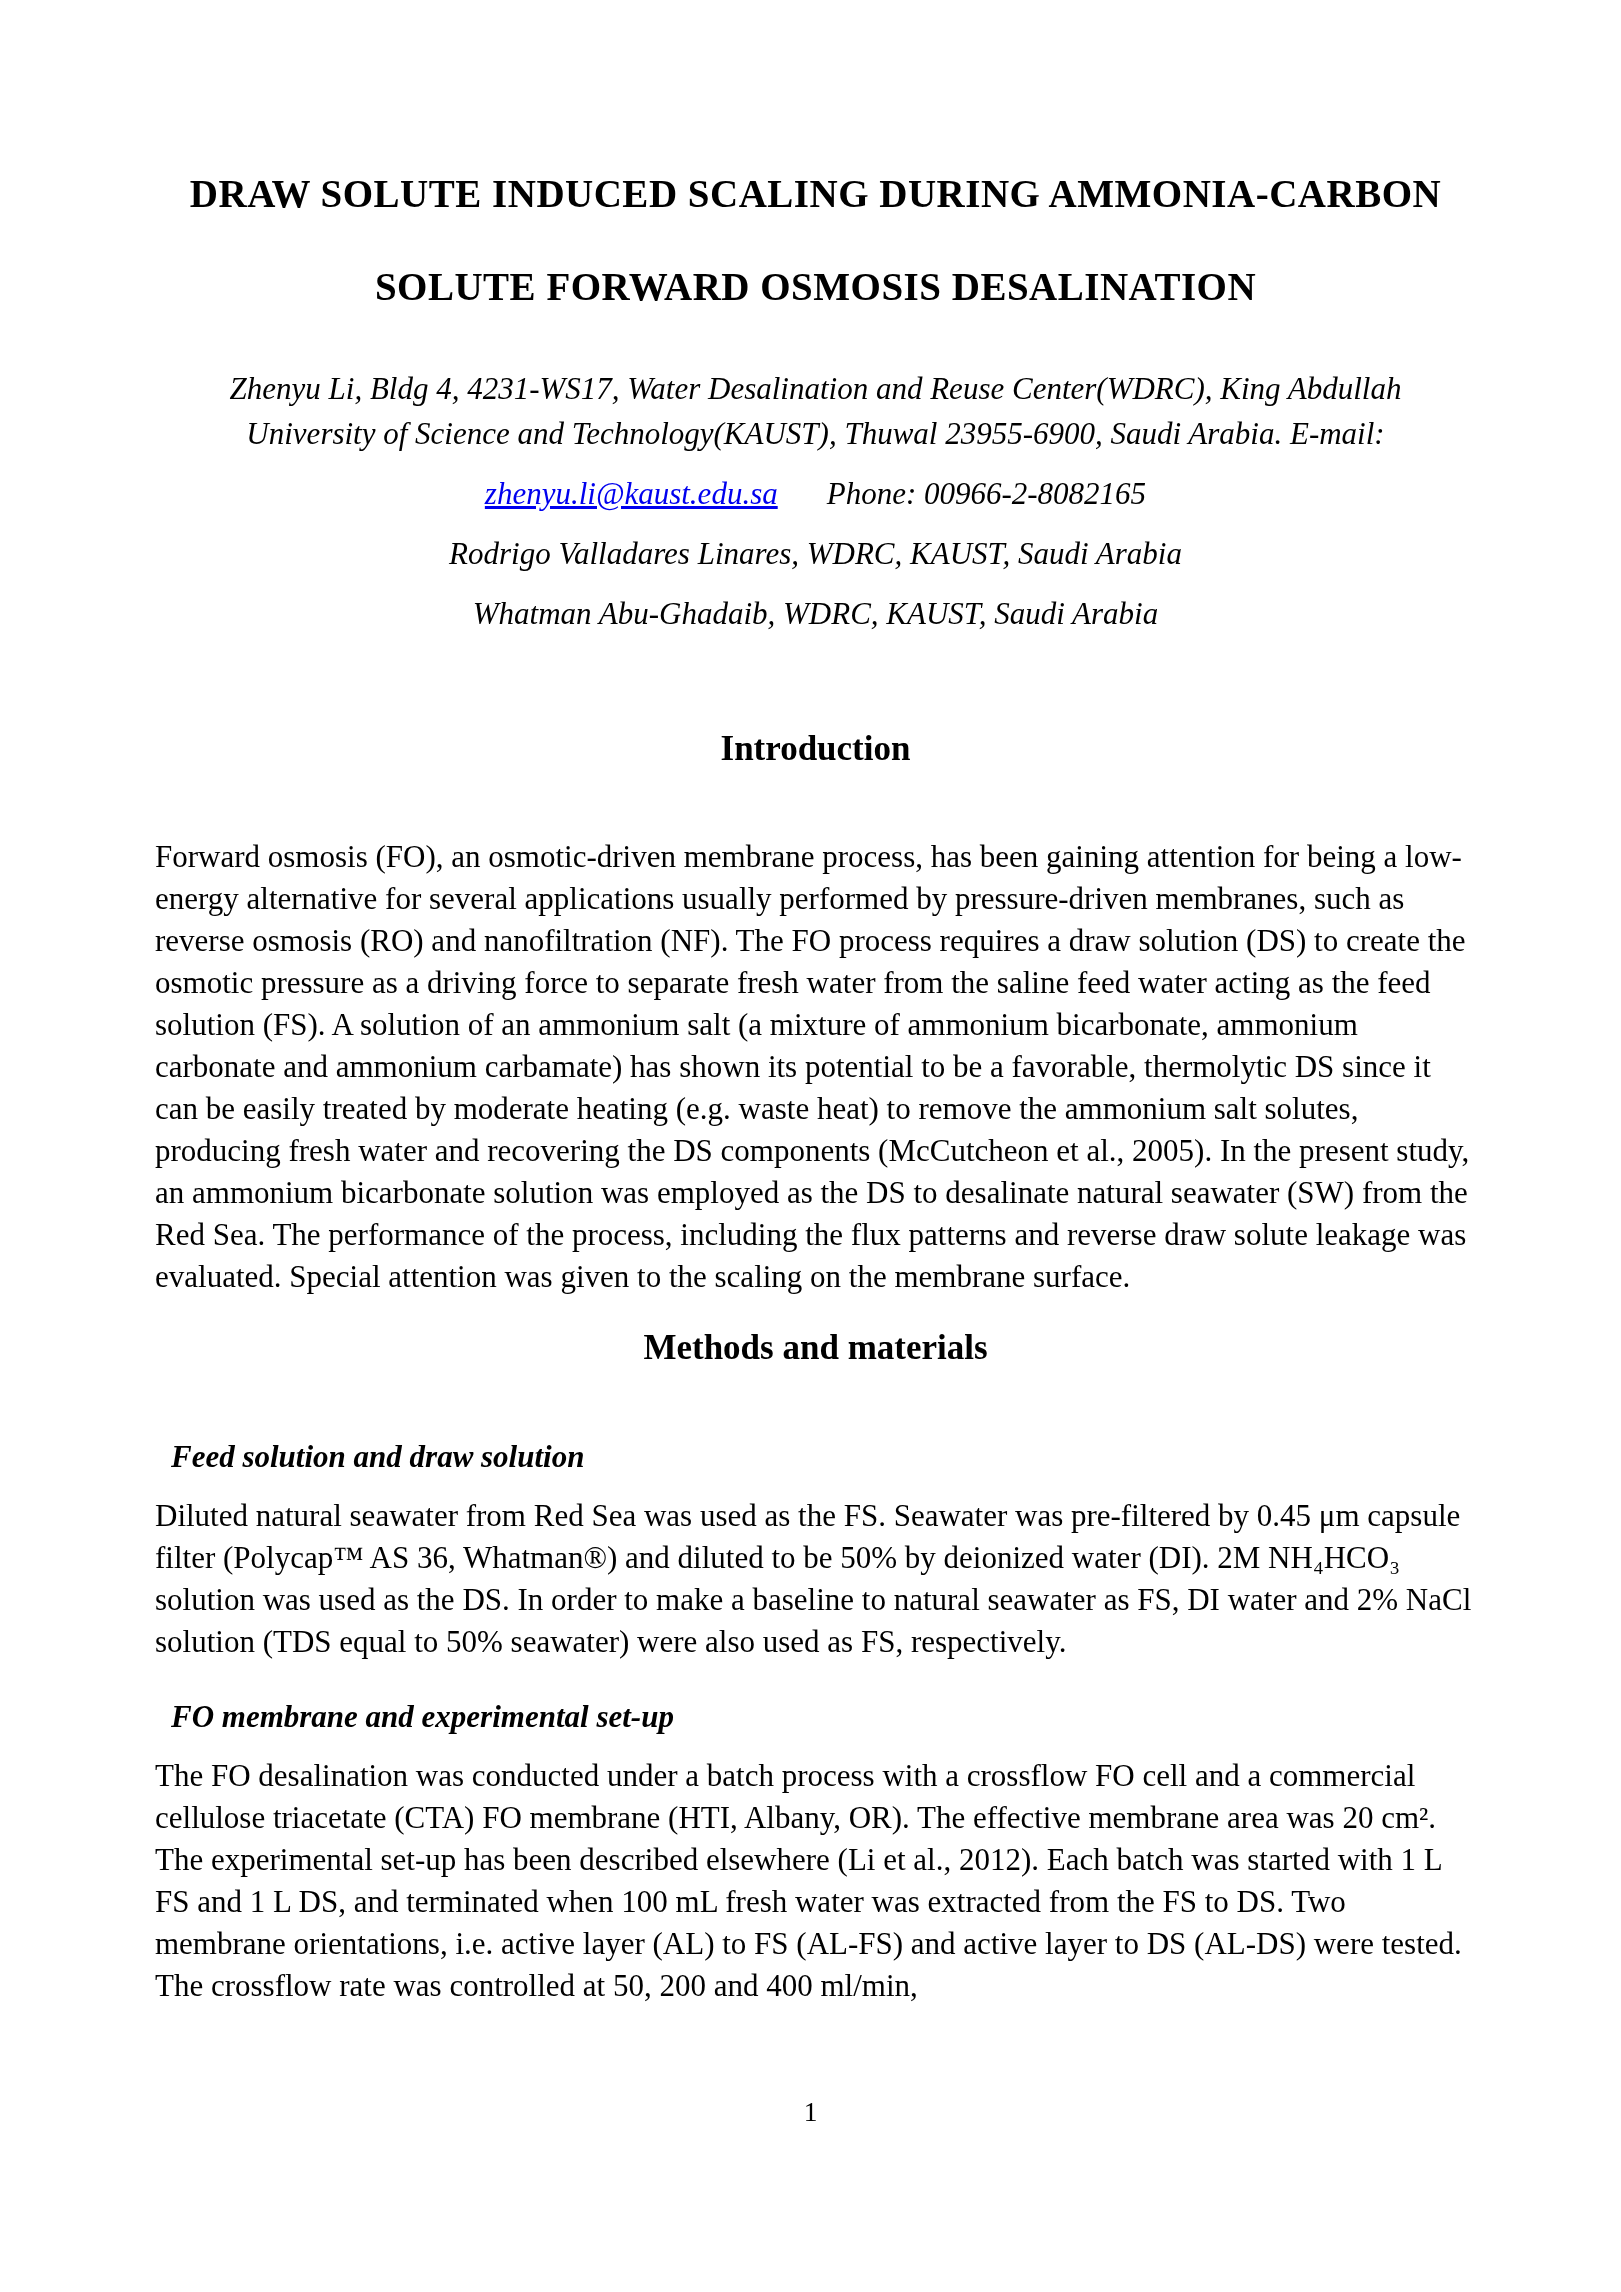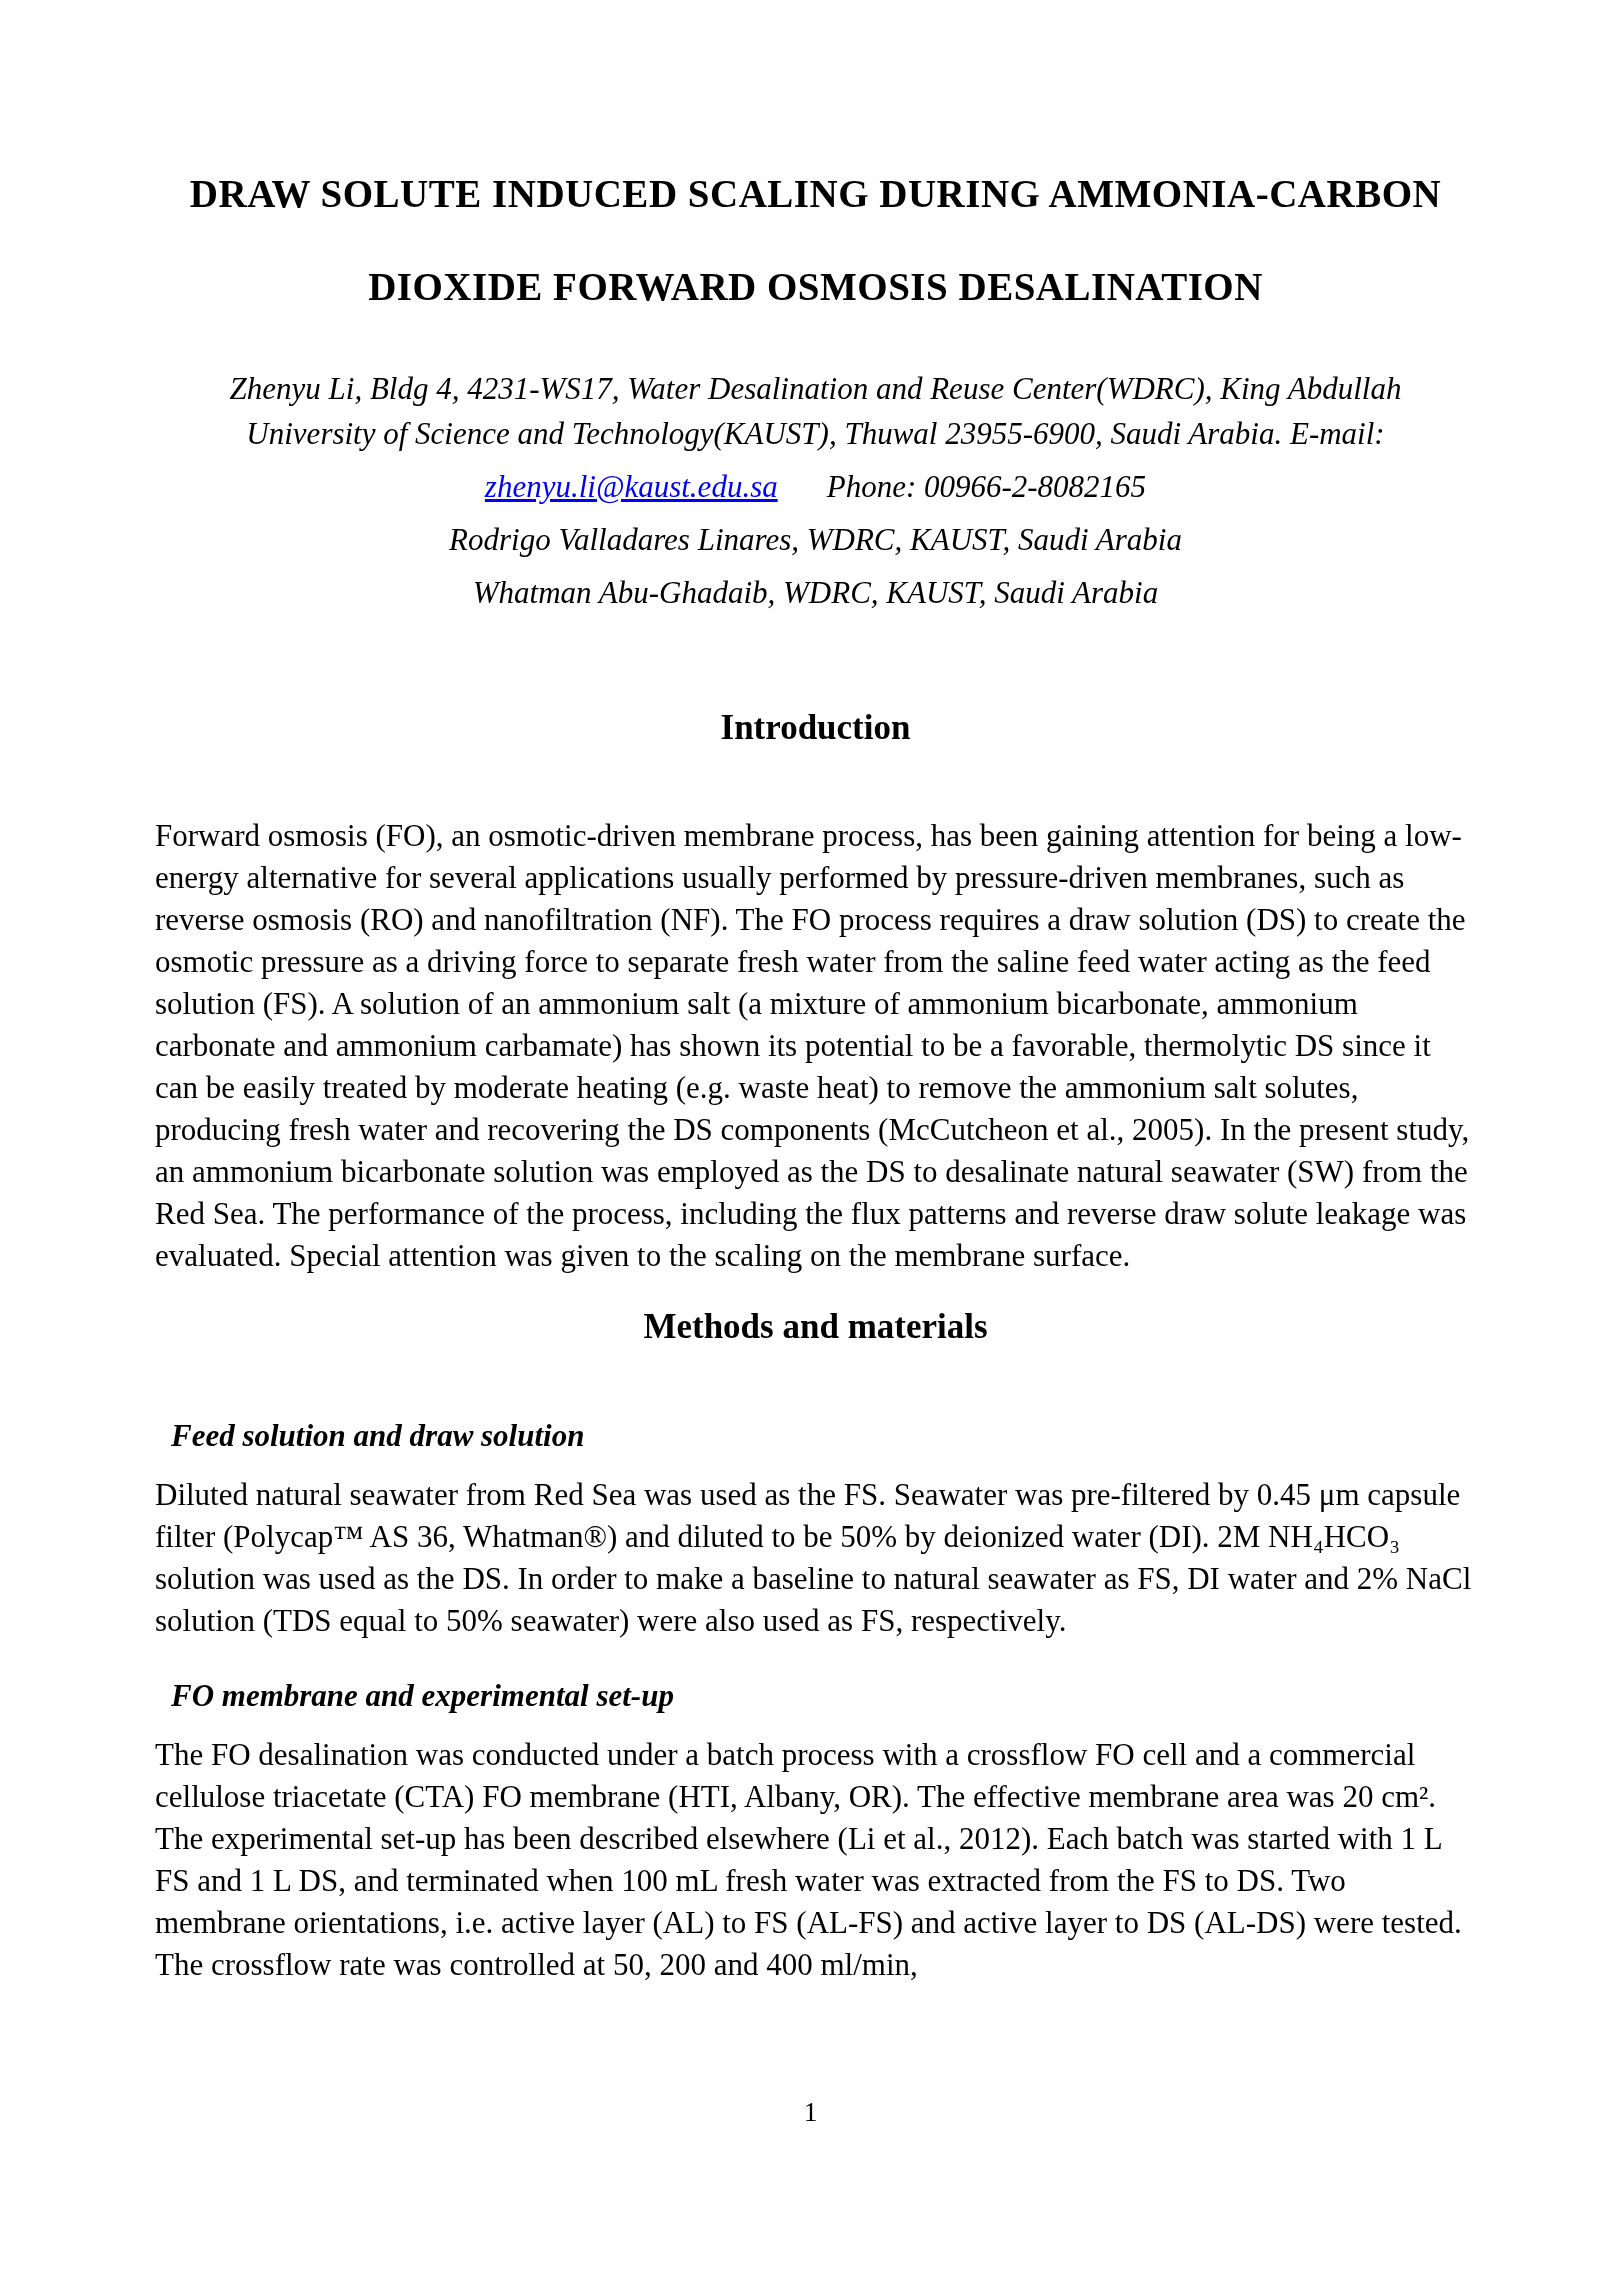--- a/index.html
+++ b/index.html
@@ -32,21 +32,21 @@
     line-height: 93px;
     white-space: nowrap;
   }
   .author-block {
     margin-top: 33px;
     font-style: italic;
     line-height: 45px;
     text-align: center;
   }
   .author-block p {
-    margin: 8px;
+    margin: 15px;
   }
   .email {
     color: #0000EE;
     text-decoration: underline;
     margin-right: 49px;
   }
   .section-heading {
     font-size: 35px;
     font-weight: bold;
     line-height: 45px;
@@ -80,21 +80,21 @@
     line-height: 29px;
   }
 </style>
 </head>
 <body>
 
 <div class="page">
 
   <h1 class="title">
     <span class="title-line">DRAW SOLUTE INDUCED SCALING DURING AMMONIA-CARBON</span>
-    <span class="title-line">DIOXIDE FORWARD OSMOSIS DESALINATION</span>
+    <span class="title-line">SOLUTE FORWARD OSMOSIS DESALINATION</span>
   </h1>
 
   <div class="author-block">
     <p>Zhenyu Li, Bldg 4, 4231-WS17, Water Desalination and Reuse Center(WDRC), King Abdullah University of Science and Technology(KAUST), Thuwal 23955-6900, Saudi Arabia. E-mail:</p>
     <p>
       <a href="#" class="email">zhenyu.li@kaust.edu.sa</a><span>Phone: 00966-2-8082165</span>
     </p>
     <p>Rodrigo Valladares Linares, WDRC, KAUST, Saudi Arabia</p>
     <p>Whatman Abu-Ghadaib, WDRC, KAUST, Saudi Arabia</p>
   </div>

